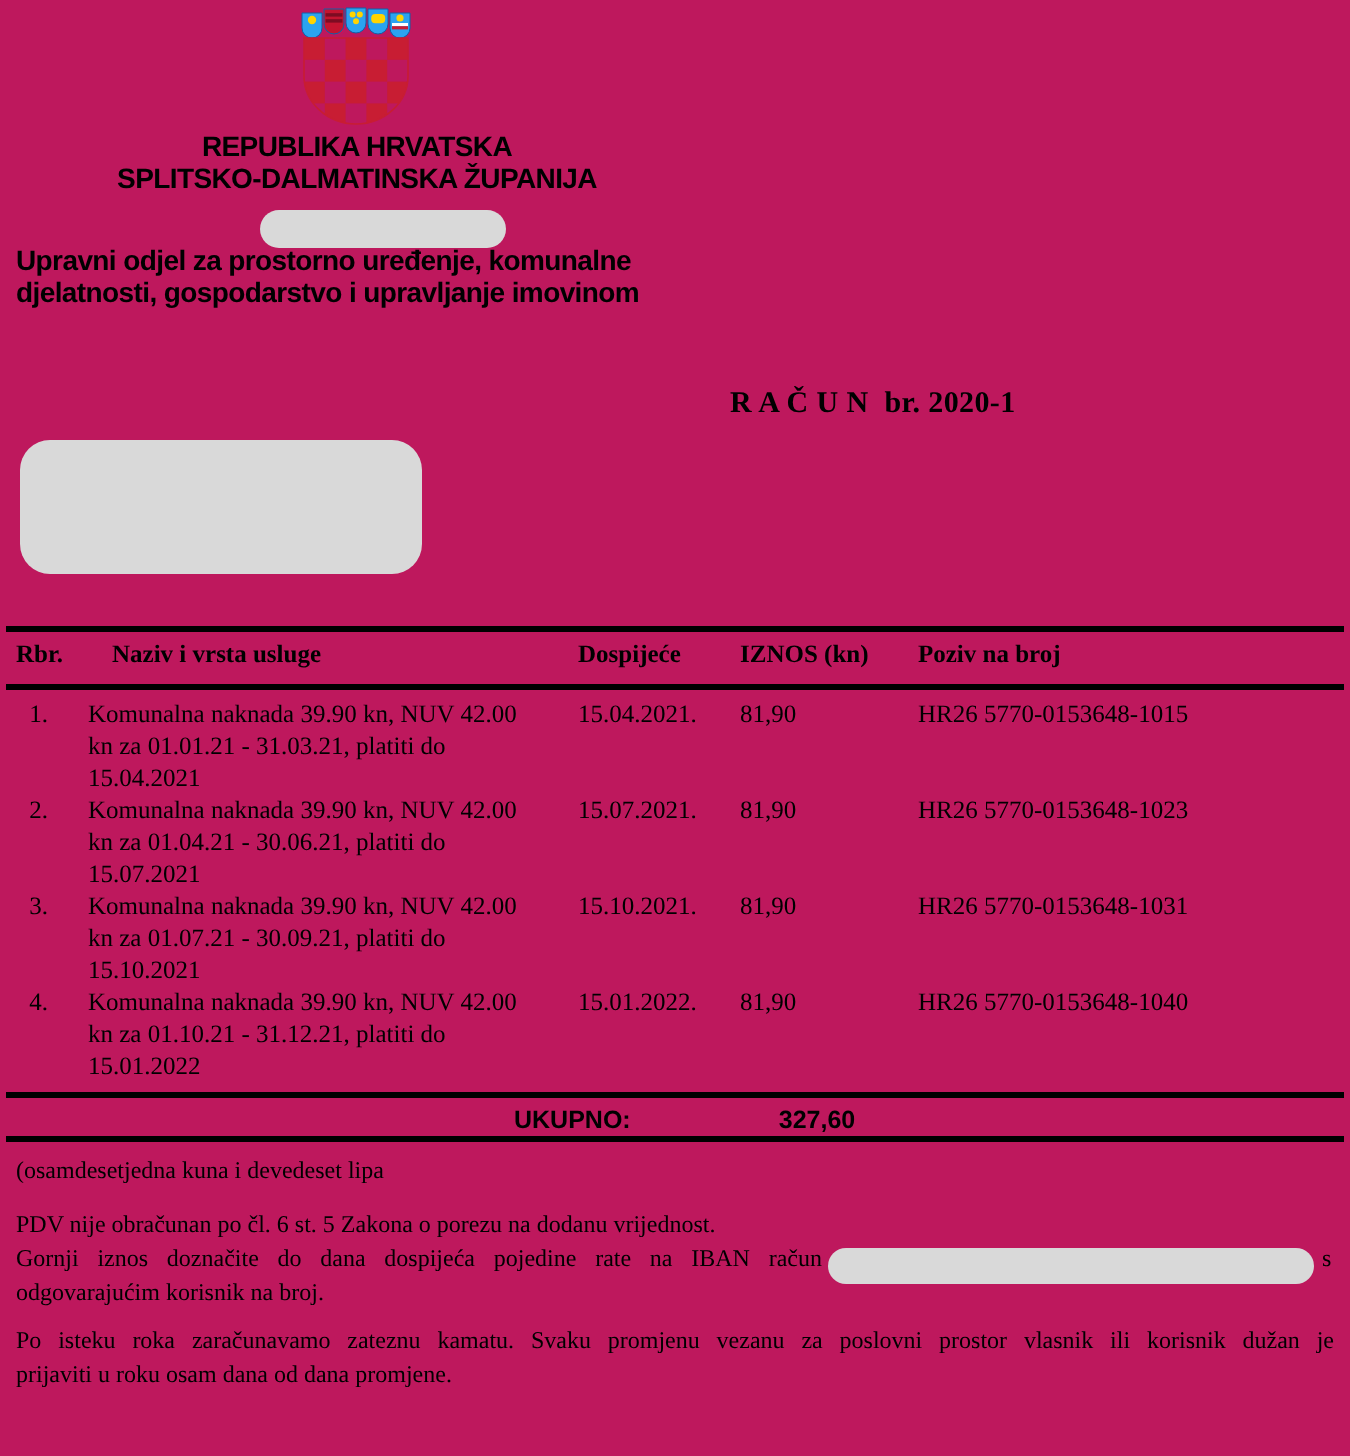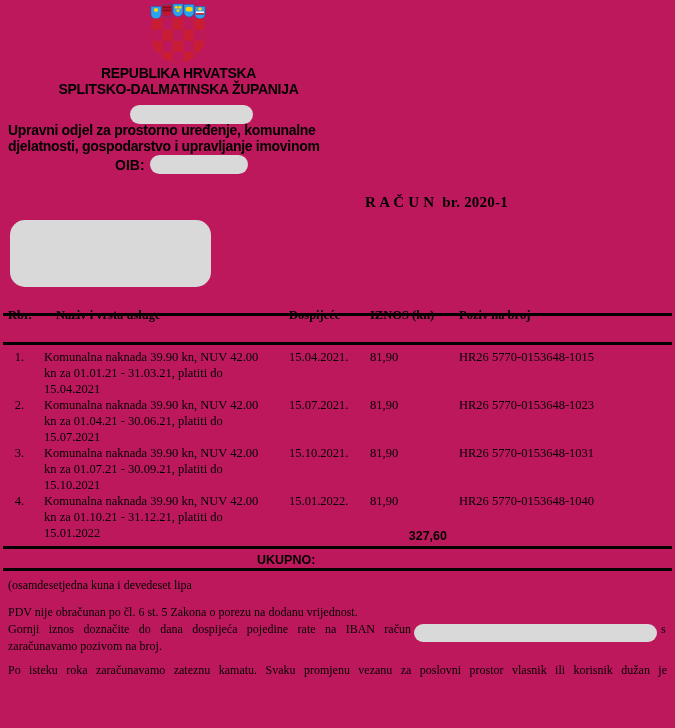--- a/index.html
+++ b/index.html
@@ -7,31 +7,31 @@
   .abs{position:absolute;}
   .sans{font-family:"Liberation Sans","DejaVu Sans",sans-serif;}
   .serif{font-family:"Liberation Serif","DejaVu Serif",serif;}
   .b{font-weight:bold;}
   .gov-header{left:0;top:66px;width:357px;text-align:center;font-size:14px;line-height:15.5px;letter-spacing:-0.3px;}
   .dept{left:8px;top:123px;width:360px;font-size:14px;line-height:15.5px;letter-spacing:-0.3px;}
   .oib-row{left:115px;top:155px;display:flex;align-items:center;font-size:14px;}
   .doc-title{left:365px;top:194px;font-size:15px;white-space:pre;letter-spacing:0.2px;}
   .blob{position:absolute;background:#d9d9d9;border-radius:10px;}
   .rule{position:absolute;left:3px;width:669px;height:3px;background:#000;}
-  .th-row{left:0;top:308px;width:653px;height:18px;font-size:12.5px;}
+  .th-row{left:0;top:320px;width:653px;height:18px;font-size:12.5px;}
   .trow{left:0;width:675px;height:48px;font-size:12.5px;line-height:16px;}
   .c-num{position:absolute;left:8px;width:16px;text-align:right;}
   .c-desc{position:absolute;left:44px;width:246px;}
   .c-due{position:absolute;left:289px;}
   .c-amt{position:absolute;left:370px;width:77px;text-align:left;}
   .c-ref{position:absolute;left:459px;}
   .th-rbr{position:absolute;left:8px;}
   .th-naziv{position:absolute;left:44px;margin-left:12px;}
   .total-label{left:257px;top:553px;font-size:12.5px;}
-  .total-value{left:370px;top:529px;width:77px;text-align:right;font-size:12.5px;}
+  .total-value{left:370px;top:553px;width:77px;text-align:center;font-size:12.5px;}
   .note{left:8px;font-size:12px;line-height:16px;}
   .jl{text-align:justify;text-align-last:justify;}
 </style>
 </head>
 <body>
 
 <div class="page">
 
   <div class="abs" style="left:148px;top:2px;width:60px;height:62px;">
     <svg width="60" height="62" viewBox="0 0 58 62">
@@ -83,24 +83,20 @@
   <div class="abs gov-header sans b">
     <div>REPUBLIKA HRVATSKA</div>
     <div>SPLITSKO-DALMATINSKA ŽUPANIJA</div>
   </div>
 
   <div class="blob" style="left:130px;top:105px;width:123px;height:19px;"></div>
 
   <div class="abs dept sans b">
     <div>Upravni odjel za prostorno uređenje, komunalne</div>
     <div>djelatnosti, gospodarstvo i upravljanje imovinom</div>
-  </div>
-  <div class="abs oib-row sans b">
-    <span>OIB:</span>
-    <span class="blob" style="position:static;display:inline-block;margin-left:5px;width:98px;height:19px;"></span>
   </div>
 
   <div class="abs doc-title serif b">R A Č U N  br. 2020-1</div>
 
   <div class="blob" style="left:10px;top:220px;width:201px;height:67px;border-radius:15px;"></div>
 
   <div class="rule" style="top:313px;"></div>
   <div class="rule" style="top:342px;"></div>
   <div class="rule" style="top:546px;"></div>
   <div class="rule" style="top:568px;"></div>
@@ -162,16 +158,17 @@
   </div>
 
   <div class="abs total-label sans b">UKUPNO:</div>
   <div class="abs total-value sans b">327,60</div>
 
   <div class="abs note serif" style="top:577px;">(osamdesetjedna kuna i devedeset lipa</div>
   <div class="abs note serif" style="top:604px;">PDV nije obračunan po čl. 6 st. 5 Zakona o porezu na dodanu vrijednost.</div>
   <div class="abs note serif jl" style="top:621px;width:403px;">Gornji iznos doznačite do dana dospijeća pojedine rate na IBAN račun</div>
   <div class="blob" style="left:414px;top:624px;width:243px;height:18px;border-radius:9px;"></div>
   <div class="abs note serif" style="left:661px;top:621px;">s</div>
-  <div class="abs note serif" style="top:638px;">zaračunavamo pozivom na broj.</div>
+  <div class="abs note serif" style="top:638px;">odgovarajućim korisnik na broj.</div>
   <div class="abs note serif jl" style="top:662px;width:659px;">Po isteku roka zaračunavamo zateznu kamatu. Svaku promjenu vezanu za poslovni prostor vlasnik ili korisnik dužan je</div>
+  <div class="abs note serif" style="top:679px;">prijaviti u roku osam dana od dana promjene.</div>
 
 </div>
 
 </body></html>

